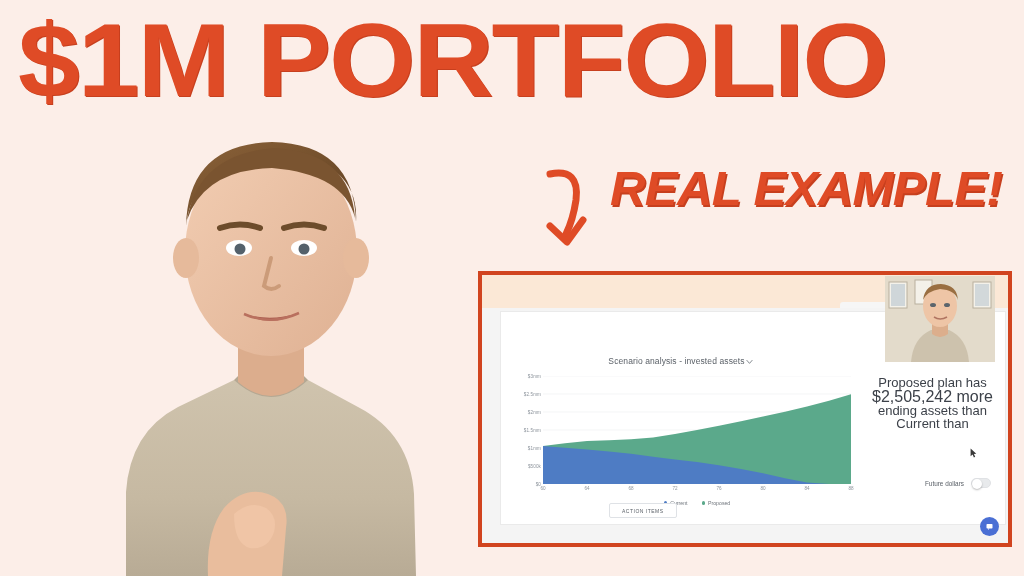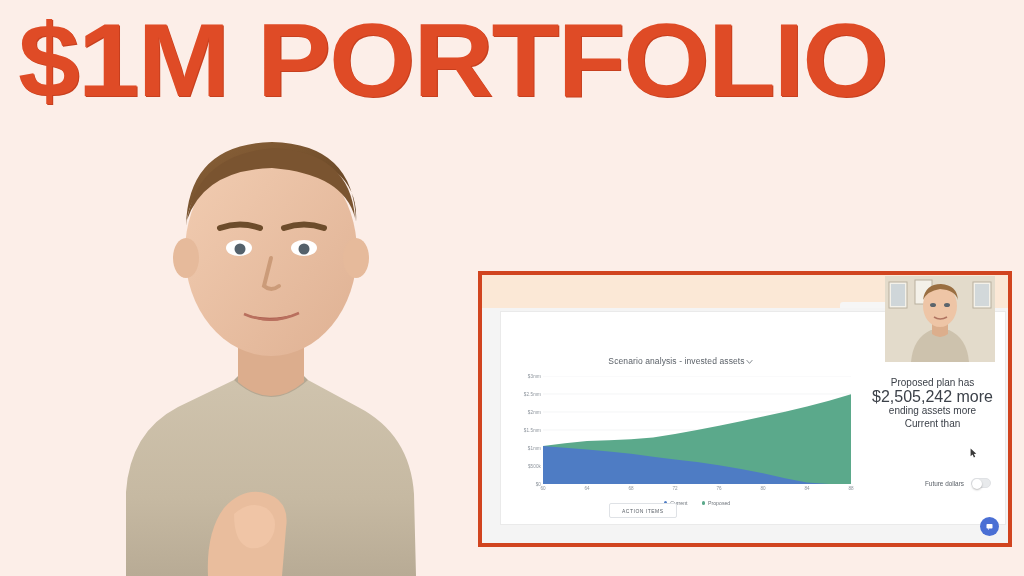--- a/index.html
+++ b/index.html
@@ -266,21 +266,21 @@
 
   .summary {
     position: absolute;
     left: 0;
     top: 64px;
     width: 100%;
     text-align: center;
     color: #3c4149;
   }
   .summary-line {
-    font-size: 10px;
+    font-size: 13px;
     line-height: 13px;
     white-space: nowrap;
   }
   .summary-amount {
     font-size: 16px;
     line-height: 15px;
     font-weight: 500;
     white-space: nowrap;
   }
 
@@ -384,20 +384,27 @@
 
     <path d="M186 252 Q213 266 241 251 Q213 260 186 252 Z" fill="#a6574b"></path>
     <path d="M186 252 Q213 264 241 251" stroke="#b9705e" stroke-width="2.5" fill="none"></path>
 
     <path d="M150 514 Q148 470 166 446 Q186 424 210 432 Q232 440 228 466 L224 514 Z" fill="#e9bd9d"></path>
     <path d="M176 452 Q192 438 208 446 Q220 454 216 470 Q210 488 192 486 Q176 482 176 452 Z" fill="#f0c5a6"></path>
   </svg>
 
   <div class="headline">$1M PORTFOLIO</div>
 
+  <div class="badge-wrap">
+    <svg class="badge-arrow" viewBox="0 0 72 88">
+      <path d="M14 16 Q44 10 40 42 Q37 62 30 76" stroke="#df4b26" stroke-width="7" fill="none" stroke-linecap="round"></path>
+      <path d="M14 68 L31 84 L47 62" stroke="#df4b26" stroke-width="7" fill="none" stroke-linecap="round" stroke-linejoin="round"></path>
+    </svg>
+    <div class="badge-text">REAL EXAMPLE!</div>
+  </div>
 
   <div class="shot">
 
     <div class="shot-topband">
       <div class="shot-topband-tab"></div>
     </div>
 
     <div class="shot-body">
       <div class="card">
 
@@ -467,21 +474,21 @@
             <ellipse cx="55" cy="30" rx="17" ry="21" fill="#eec5a6"></ellipse>
             <path d="M38 24 Q40 8 56 8 Q72 9 73 24 Q70 14 55 13 Q42 15 38 24 Z" fill="#9a6f42"></path>
             <ellipse cx="48" cy="29" rx="3" ry="2" fill="#5a646c"></ellipse>
             <ellipse cx="62" cy="29" rx="3" ry="2" fill="#5a646c"></ellipse>
             <path d="M49 41 Q55 45 62 41" stroke="#b07461" stroke-width="1.6" fill="none"></path>
           </svg>
 
           <div class="summary">
             <div class="summary-line">Proposed plan has</div>
             <div class="summary-amount">$2,505,242 more</div>
-            <div class="summary-line">ending assets more</div>
+            <div class="summary-line">ending assets than</div>
             <div class="summary-line">Current than</div>
           </div>
 
           <svg class="cursor" viewBox="0 0 7 10">
             <path d="M0.6 0.5 L0.6 8.2 L2.6 6.4 L3.9 9.4 L5.2 8.8 L3.9 5.9 L6.3 5.7 Z" fill="#3a3a3a"></path>
           </svg>
 
           <div class="toggle-row">
             <span class="toggle-label">Future dollars</span>
             <span class="toggle">

